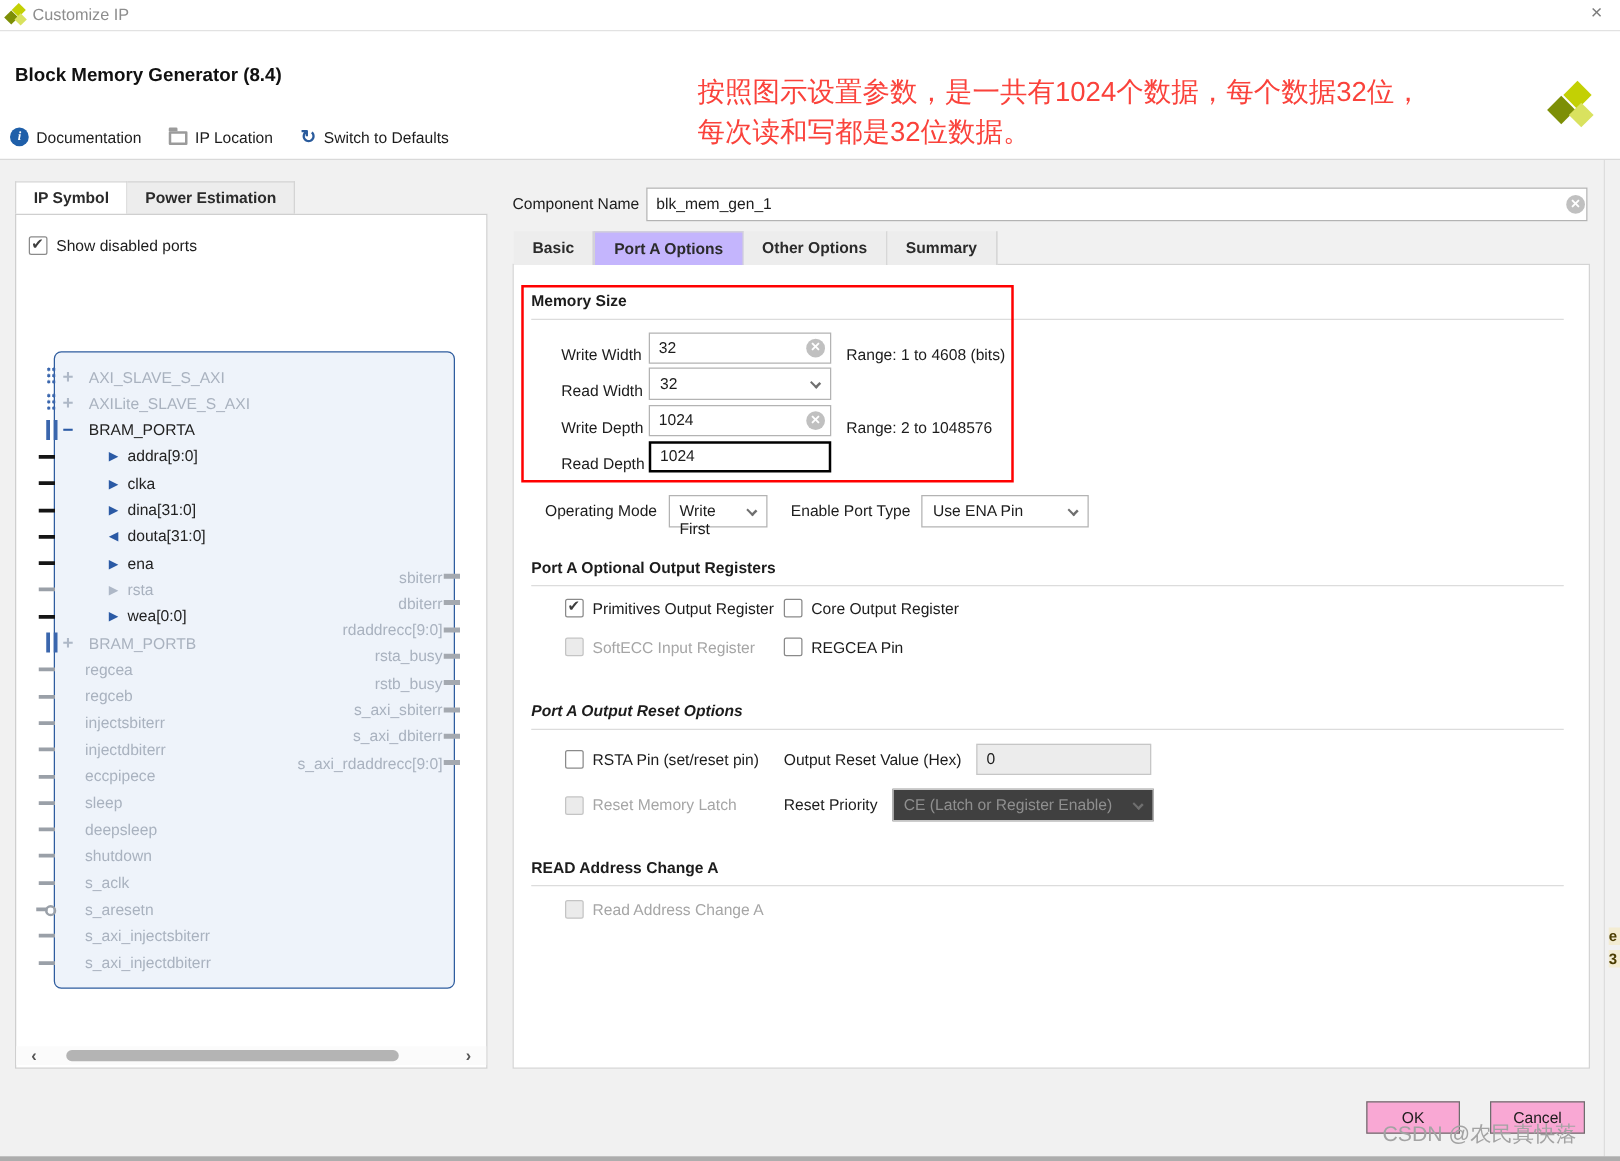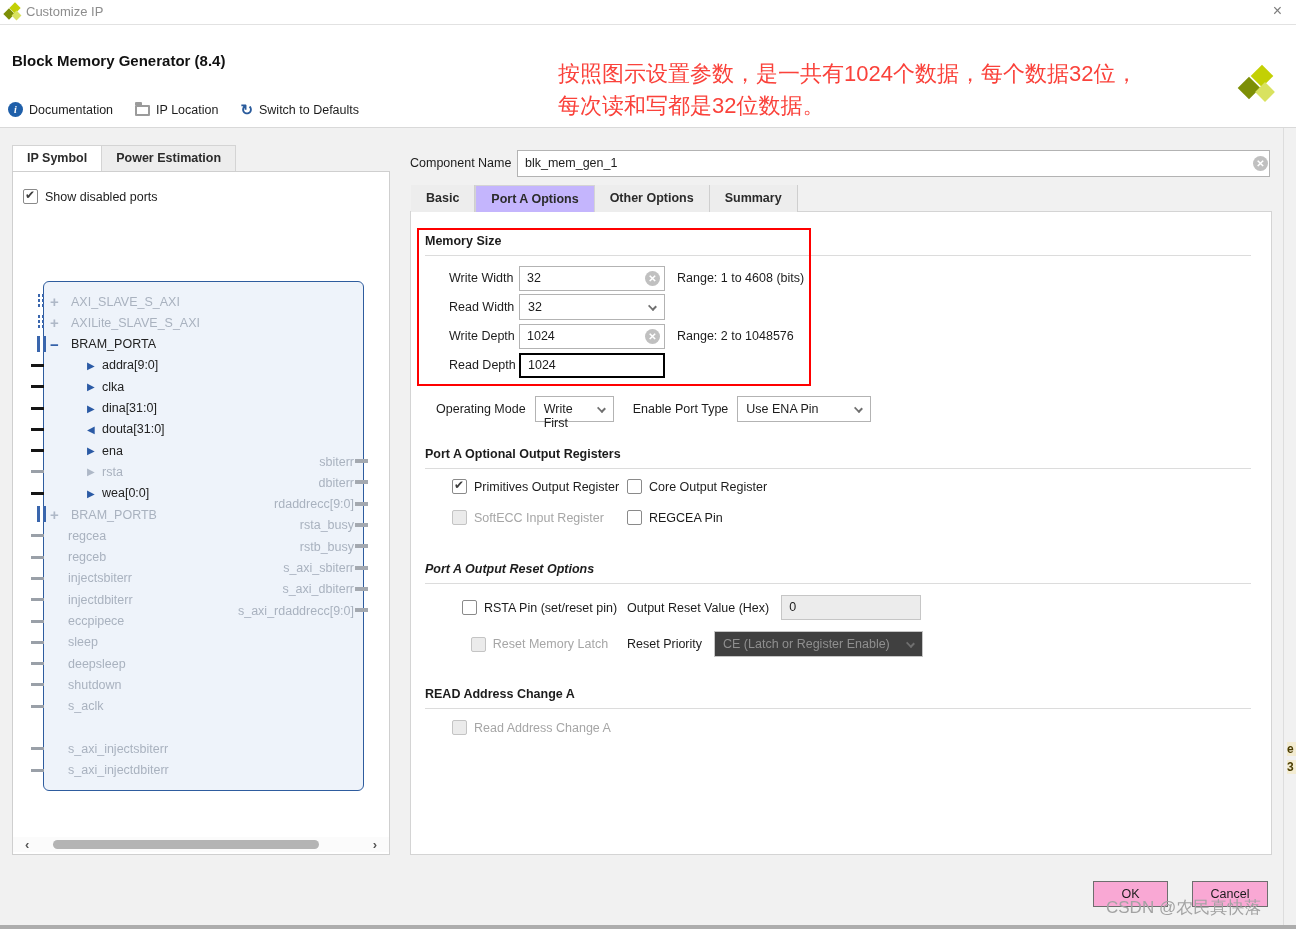--- a/index.html
+++ b/index.html
@@ -92,34 +92,34 @@
   .clear-ic { position:absolute; width:15px; height:15px; border-radius:50%; background:#c0c0c0; color:#ffffff; font-size:10px; font-weight:700; text-align:center; line-height:15px; }
   .cname-clear { left:1253px; top:156px; }
 
   .rtabbar { position:absolute; left:411px; top:185px; height:27px; display:flex; font-size:12.5px; font-weight:700; z-index:2; }
   .rtab { padding:6px 15px 0 15px; height:27px; background:#ededed; border-right:1px solid #cfcfcf; color:#2b2b2b; }
   .rtab.active { background:#c4b5fd; border:1px solid #d4d4d4; border-bottom:none; }
 
   .content { position:absolute; left:410px; top:211px; width:862px; height:644px; background:#ffffff; border:1px solid #d4d4d4; padding:14px 20px 4px 14px; }
   .redbox { position:absolute; left:6px; top:16px; width:394px; height:158px; border:2px solid #ff0000; pointer-events:none; z-index:5; }
   .sect { font-size:12.5px; font-weight:700; padding-bottom:7px; border-bottom:1px solid #dcdcdc; }
-  .mrow { display:flex; align-items:center; margin:3px 0 3px 24px; height:26px; font-size:12.5px; }
+  .mrow { display:flex; align-items:flex-end; margin:3px 0 3px 24px; height:26px; font-size:12.5px; }
   .mrow .flabel { width:70px; flex:none; }
   .tinput { position:relative; width:146px; height:25px; border:1px solid #b3b3b3; background:#fff; font-size:12.5px; padding:4px 20px 0 7px; flex:none; }
   .tinput .clear-ic { right:4px; top:4px; }
   .tinput.focus { border:2px solid #000000; padding-top:3px; }
   .range { margin-left:12px; }
   .dd { position:relative; height:26px; border:1px solid #b3b3b3; background:#fff; font-size:12.5px; padding:5px 20px 0 8px; flex:none; }
   .chev { position:absolute; right:8px; top:8px; width:7px; height:7px; border-right:2px solid #6f6f6f; border-bottom:2px solid #6f6f6f; transform:rotate(45deg) scale(1,.8); }
   .dd.disabled { background:#404040; border-color:#c6c6c6; color:#8f8f8f; }
   .dinput { height:25px; background:#ececec; border:1px solid #c6c6c6; font-size:12.5px; padding:4px 7px 0 7px; }
   .oprow { display:flex; align-items:center; margin-top:18px; font-size:12.5px; }
   .cbgrid { display:grid; grid-template-columns:175px auto; margin:10px 0 0 27px; row-gap:16px; }
   .rrow2 { display:flex; align-items:center; margin:11px 0 0 27px; font-size:12.5px; }
-  .rrow2 .c1 { width:175px; flex:none;justify-content:center; }
+  .rrow2 .c1 { width:175px; flex:none; }
 
   
   .btn { position:absolute; height:26px; background:#f9a8d4; border:1px solid #6e6e6e; font-size:12.5px; text-align:center; padding-top:5px; }
   .btn-ok { left:1093px; top:881px; width:75px; }
   .btn-cancel { left:1192px; top:881px; width:76px; }
   .watermark { position:absolute; left:1106px; top:896px; font-size:17px; color:#a3a3a3; z-index:9; pointer-events:none; white-space:nowrap; }
   .bottom-strip { position:absolute; left:0; top:925px; width:1296px; height:4px; background:#adadad; }
   .edge-art { position:absolute; width:10px; height:14px; overflow:hidden; font-size:12px; font-weight:700; color:#4a3c00; background:#f3ecd2; }
 </style>
 </head>
@@ -262,20 +262,24 @@
           <span class="lbl-plain">deepsleep</span>
         </div>
         <div class="trow dis" style="top: 392.4px;">
           <span class="pin gray"></span>
           <span class="lbl-plain">shutdown</span>
         </div>
         <div class="trow dis" style="top: 413.7px;">
           <span class="pin gray"></span>
           <span class="lbl-plain">s_aclk</span>
         </div>
+        <div class="trow dis" style="top: 435px;">
+          <span class="pin circle"></span>
+          <span class="lbl-plain">s_aresetn</span>
+        </div>
         <div class="trow dis" style="top: 456.3px;">
           <span class="pin gray"></span>
           <span class="lbl-plain">s_axi_injectsbiterr</span>
         </div>
         <div class="trow dis" style="top: 477.6px;">
           <span class="pin gray"></span>
           <span class="lbl-plain">s_axi_injectdbiterr</span>
         </div>
         <div class="rrow" style="top: 169px;">
           <span>sbiterr</span>

